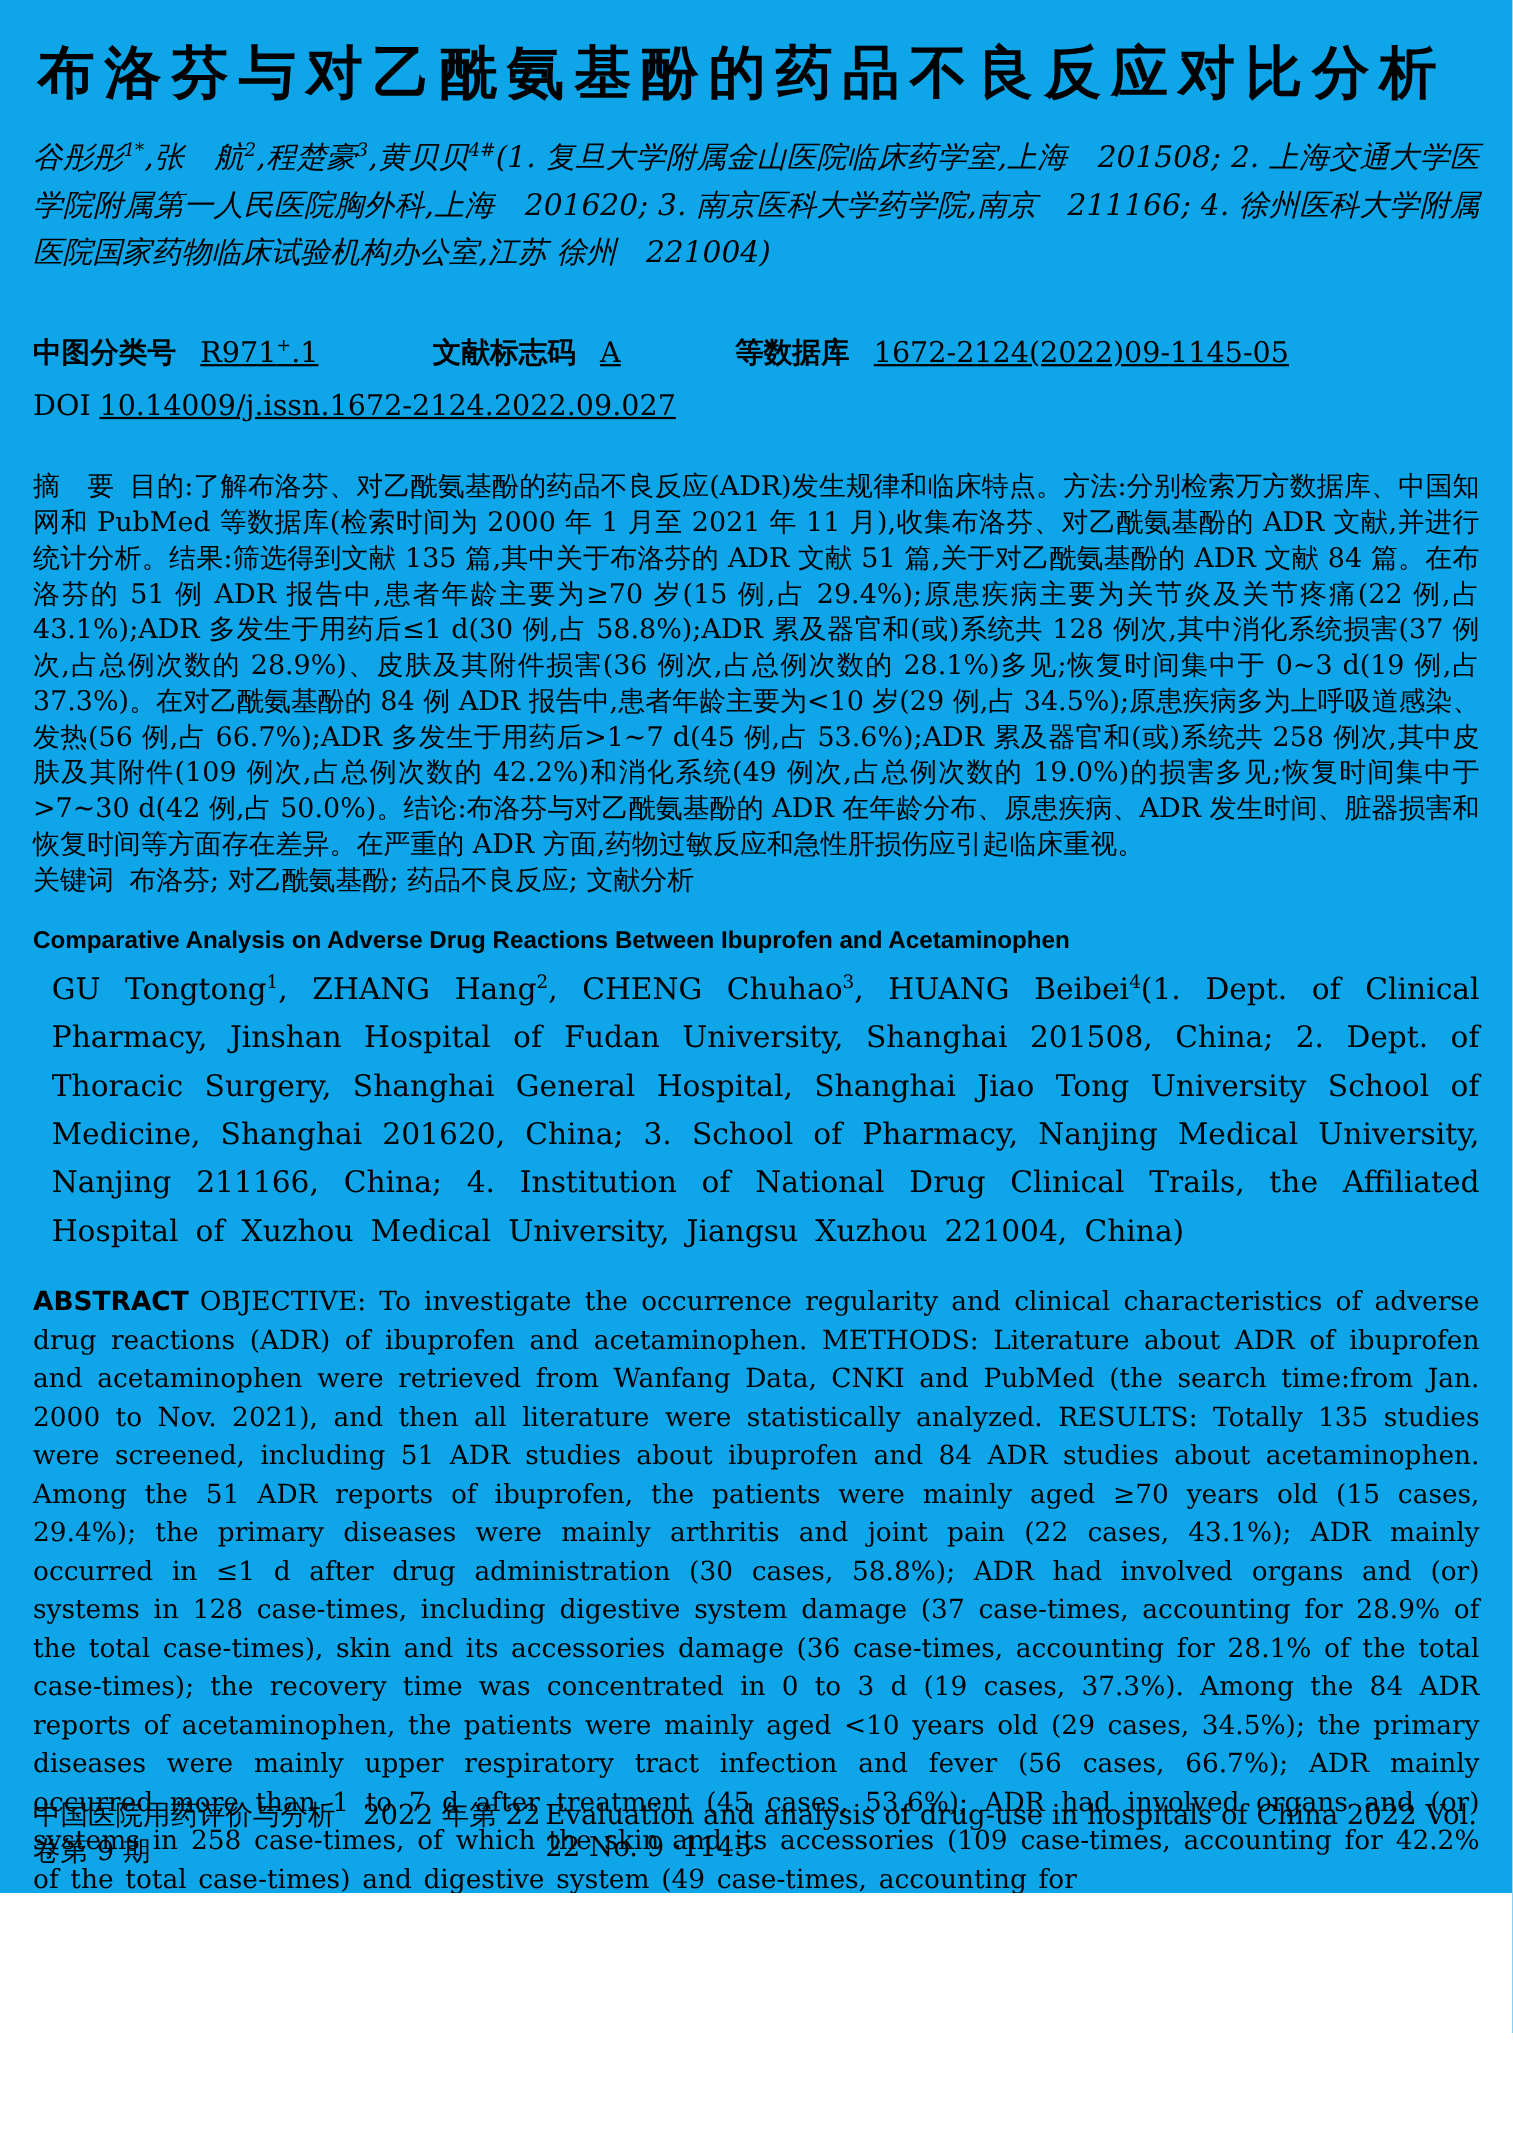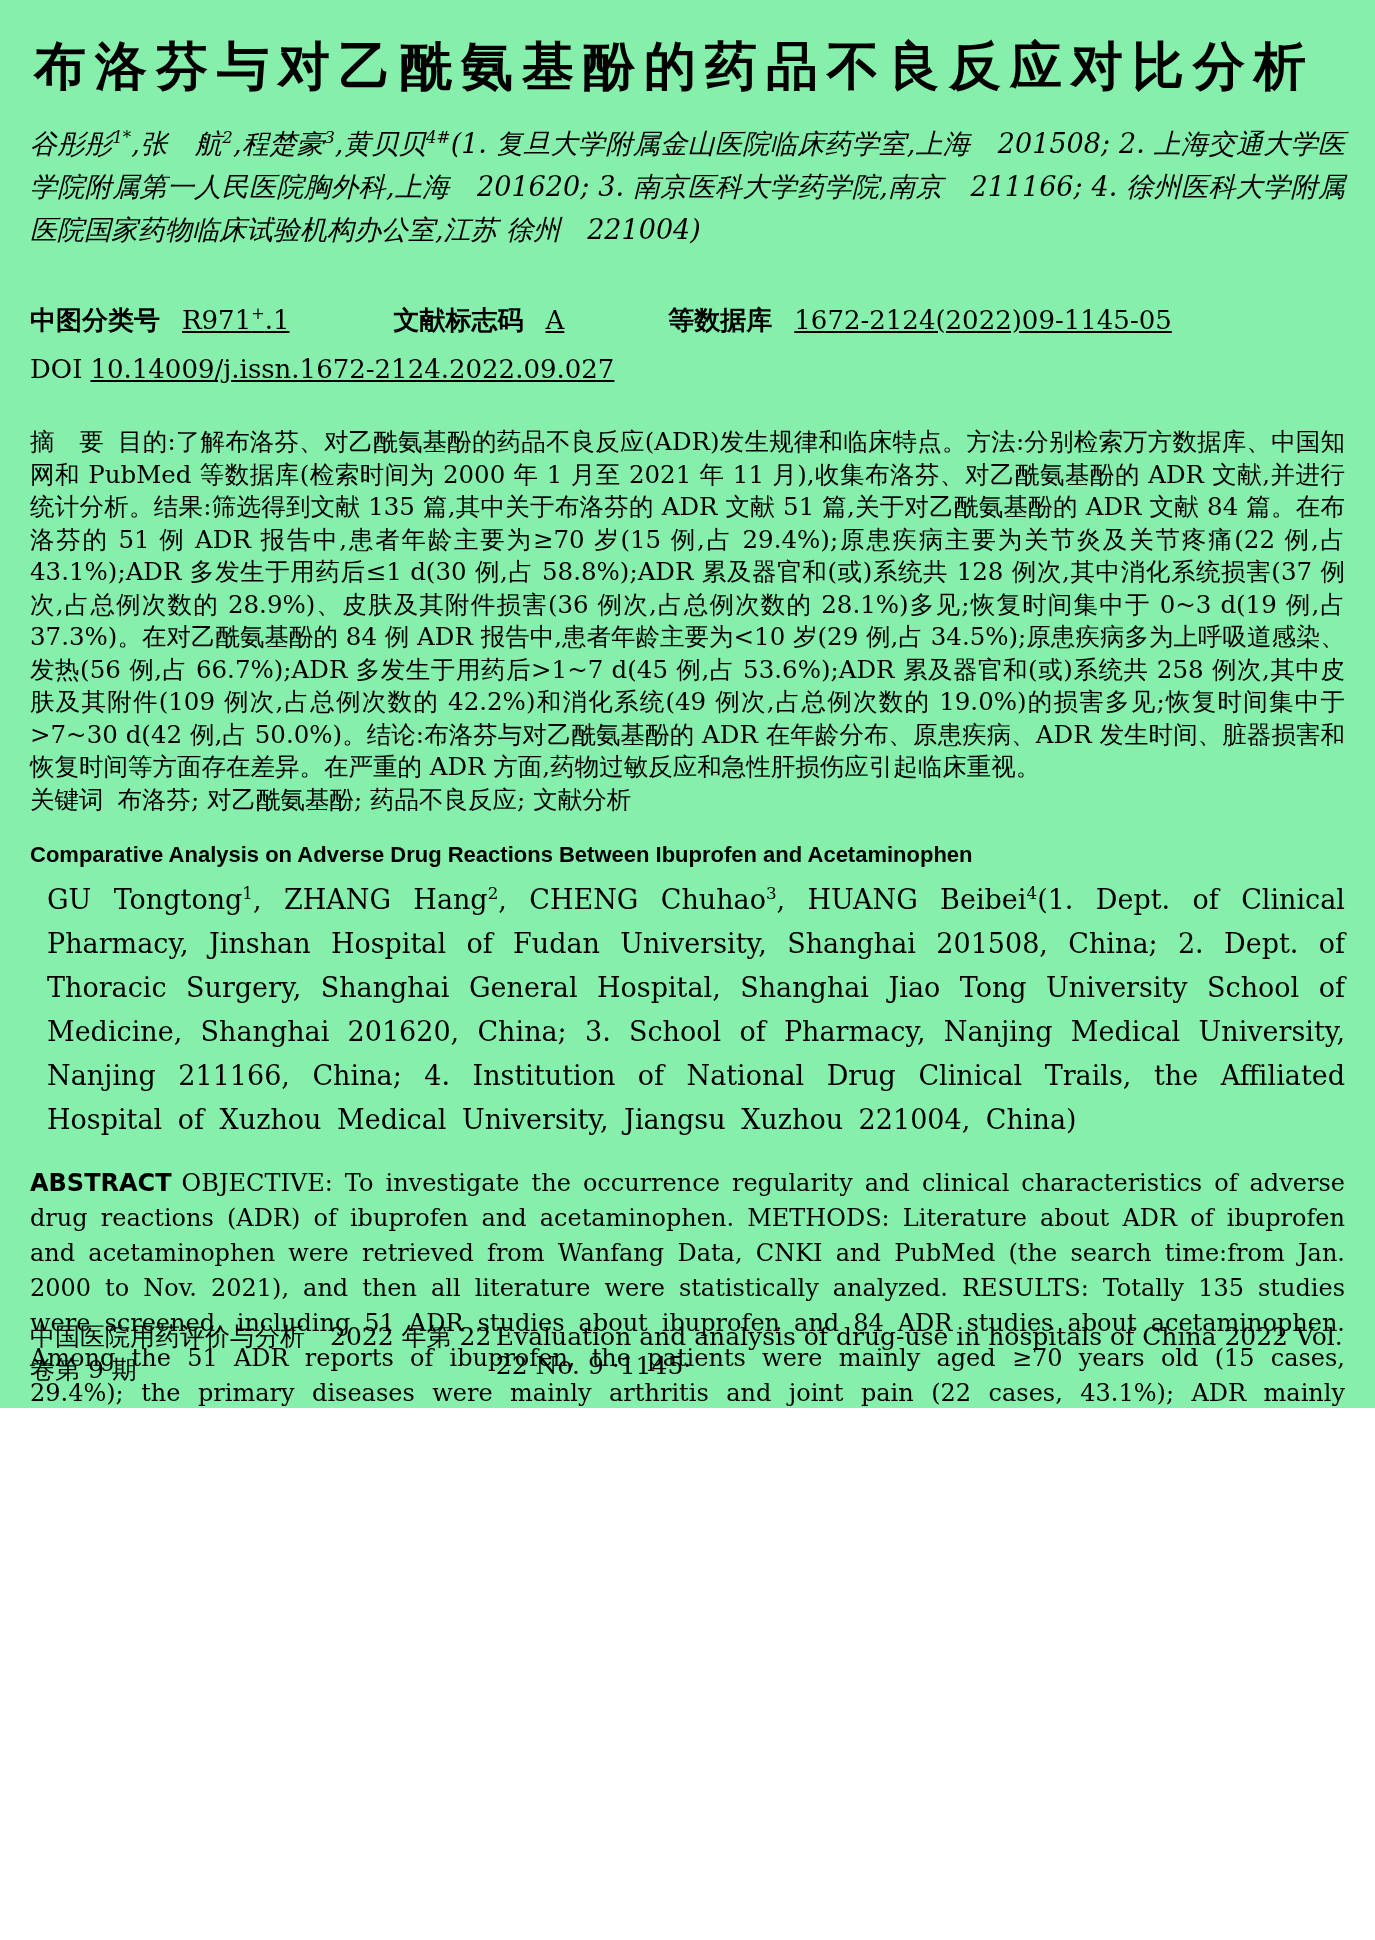--- a/index.html
+++ b/index.html
@@ -1,22 +1,22 @@
 <!DOCTYPE html>
 <html><head>
 <meta charset="utf-8">
 <style>
   html, body { margin: 0; padding: 0; background: #ffffff; }
   .page {
     position: relative;
     width: 1375px;
-    height: 1408px;
+    height: 1721px;
     box-sizing: border-box;
     padding: 24px 30px 0 30px;
-    background: #86efac;
+    background: #0ea5e9;
     color: #000000;
     font-family: "DejaVu Serif", "Liberation Serif", serif;
     overflow: hidden;
   }
   sup { font-size: 0.62em; line-height: 0; }
 
   .title-cn {
     margin: 8px 0 0 4px;
     font-size: 52px;
     font-weight: bold;

